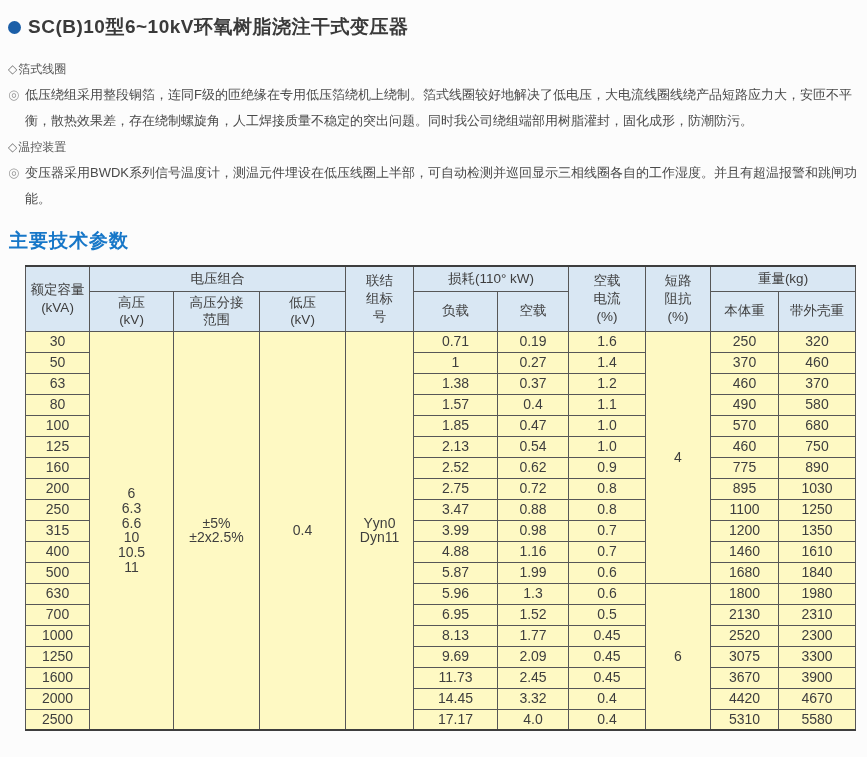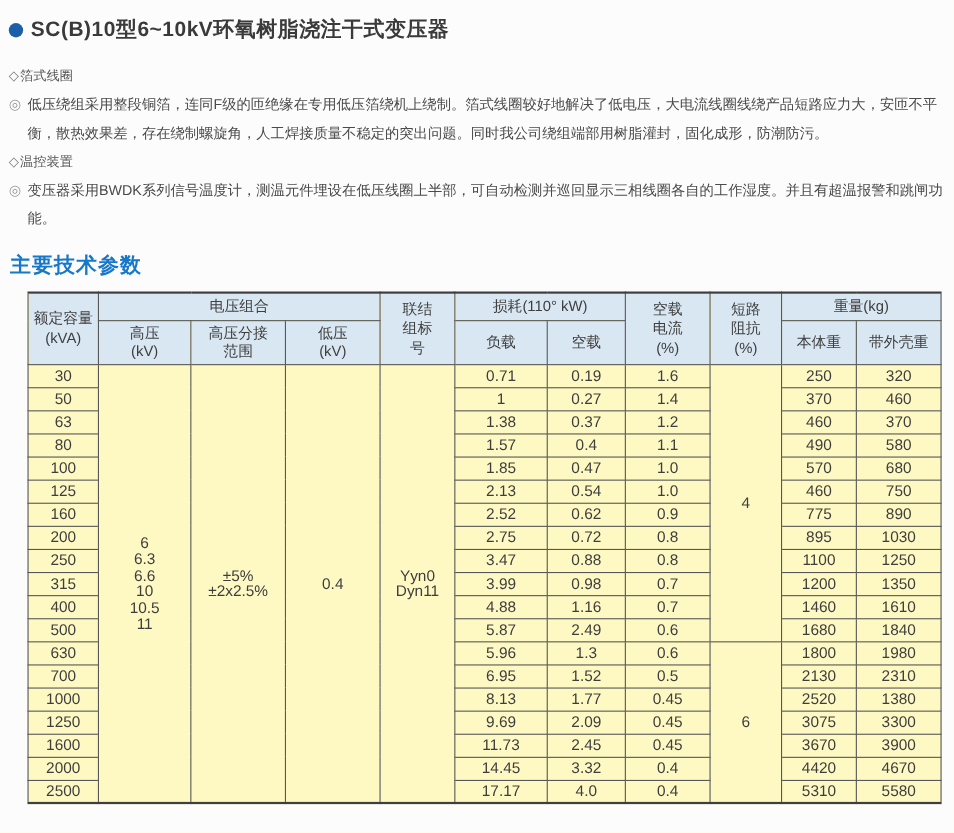--- a/index.html
+++ b/index.html
@@ -244,21 +244,21 @@
           <td>400</td>
           <td>4.88</td>
           <td>1.16</td>
           <td>0.7</td>
           <td>1460</td>
           <td>1610</td>
         </tr>
         <tr>
           <td>500</td>
           <td>5.87</td>
-          <td>2.49</td>
+          <td>1.99</td>
           <td>0.6</td>
           <td>1680</td>
           <td>1840</td>
         </tr>
         <tr>
           <td>630</td>
           <td>5.96</td>
           <td>1.3</td>
           <td>0.6</td>
           <td rowspan="7">6</td>
@@ -272,21 +272,21 @@
           <td>0.5</td>
           <td>2130</td>
           <td>2310</td>
         </tr>
         <tr>
           <td>1000</td>
           <td>8.13</td>
           <td>1.77</td>
           <td>0.45</td>
           <td>2520</td>
-          <td>1380</td>
+          <td>2300</td>
         </tr>
         <tr>
           <td>1250</td>
           <td>9.69</td>
           <td>2.09</td>
           <td>0.45</td>
           <td>3075</td>
           <td>3300</td>
         </tr>
         <tr>

